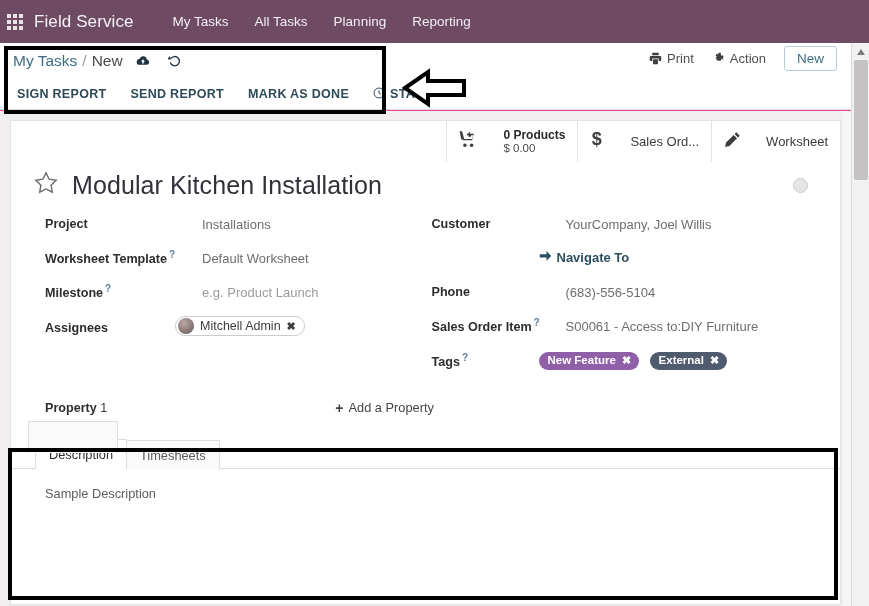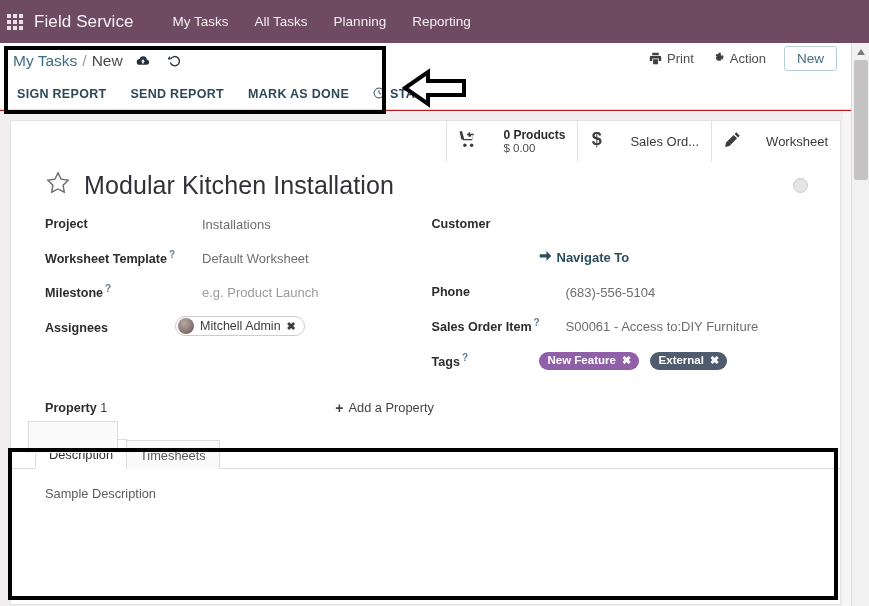--- a/index.html
+++ b/index.html
@@ -5,21 +5,21 @@
 <style>
   * { box-sizing: border-box; }
   html, body {
     margin: 0; padding: 0;
     width: 869px; height: 606px;
     overflow: hidden;
     background: #ffffff;
     font-family: "Liberation Sans", sans-serif;
     -webkit-font-smoothing: antialiased;
   }
-  #app { position: relative; width: 869px; height: 606px; background: #b91c1c; }
+  #app { position: relative; width: 869px; height: 606px; background: #ec4899; }
 
   
   .navbar {
     position: absolute; top: 0; left: 0; width: 869px; height: 43px;
     background: #6e4b63;
     display: flex; align-items: center;
     color: #ffffff;
   }
   .apps-icon {
     width: 16px; height: 16px;
@@ -122,21 +122,21 @@
   }
   .stat-btn .sb-text { display: flex; flex-direction: column; line-height: 1.18; }
   .sb-line1 { font-size: 12px; font-weight: bold; color: #2b2b2b; white-space: nowrap; }
   .sb-line2 { font-size: 11.5px; color: #4a4a4a; white-space: nowrap; }
   .sb-label { font-size: 13px; color: #3b3b3b; white-space: nowrap; }
 
   .sheet-body { padding: 39px 0 0 0; position: relative; }
 
   .title-row {
     display: flex; align-items: center; gap: 13px;
-    padding: 0 0 0 34px; margin-top: 10px;
+    padding: 0 0 0 22px; margin-top: 10px;
   }
   .star-icon { cursor: pointer; }
   .record-title {
     font-size: 25px; color: #31313a; letter-spacing: .1px; font-weight: normal;
     margin: 0; white-space: nowrap;
   }
   .kanban-state {
     position: absolute; right: 32px; top: 57px;
     width: 15px; height: 15px; border-radius: 50%;
     background: #e6e4e4; border: 1px solid #cfcbcb; cursor: pointer;
@@ -403,20 +403,21 @@
                 </span>
               </div>
             </div>
 
           </div>
 
           <div class="col col-right">
 
             <div class="f-row">
               <div class="f-label">Customer</div>
+              <div class="f-val muted">YourCompany, Joel Willis</div>
             </div>
 
             <div class="f-row">
               <div class="f-label"></div>
               <div class="nav-to">
                 <span>
                   <svg width="13" height="12" viewBox="0 0 14 12">
                       <path fill="#2c4f5e" d="M8 .7l5.2 5.2L8 11.1V7.6H.8V4.2H8z"></path>
                     </svg>
                 </span>

